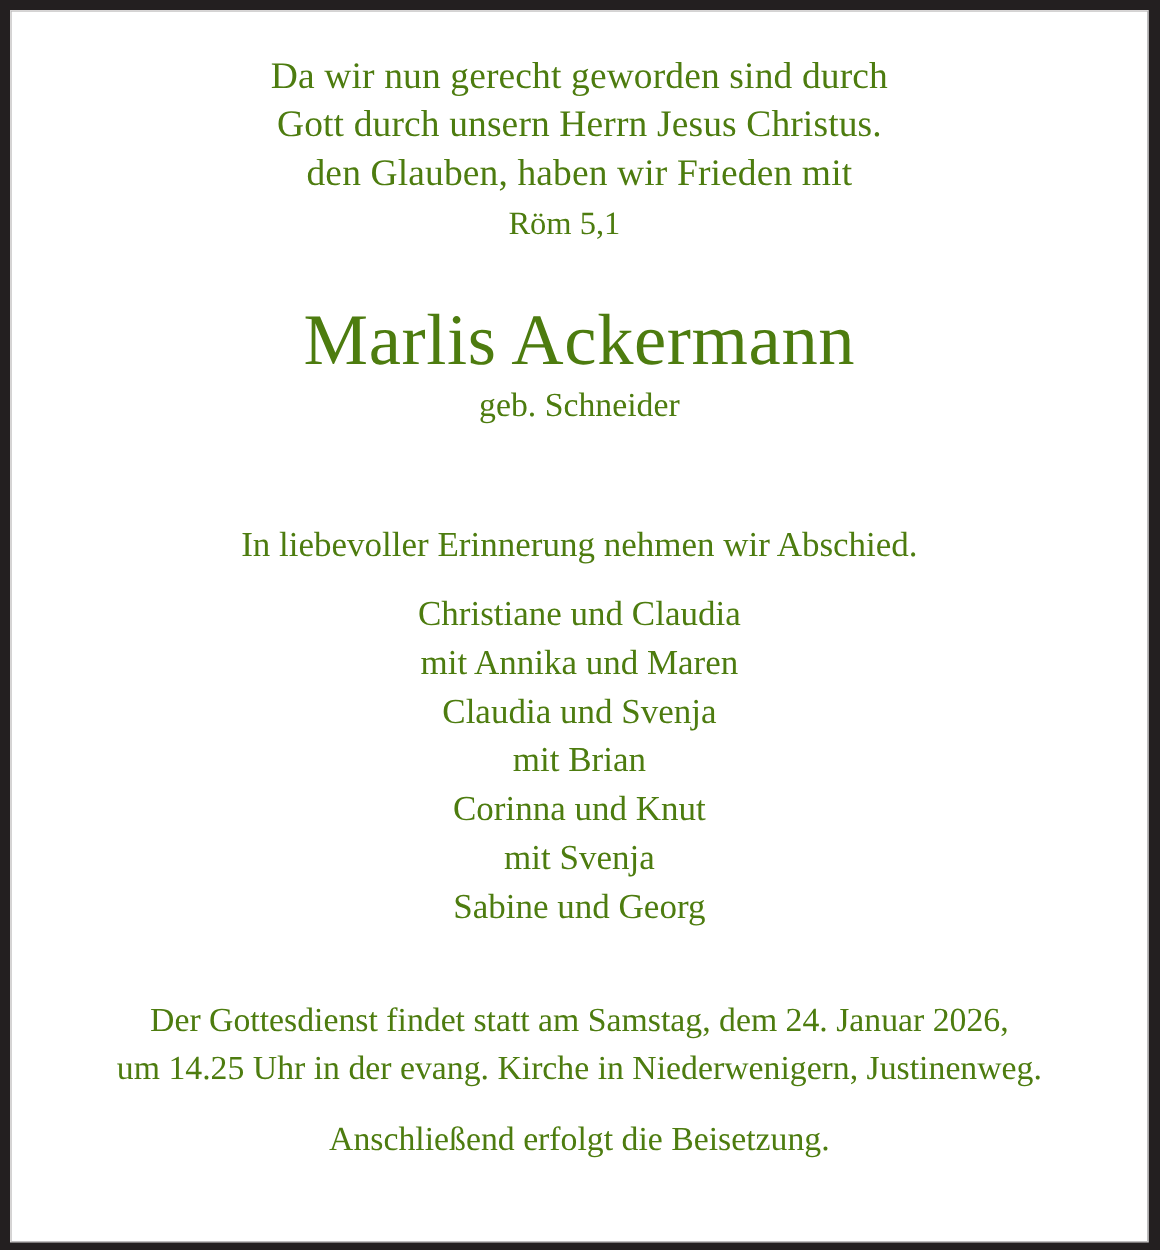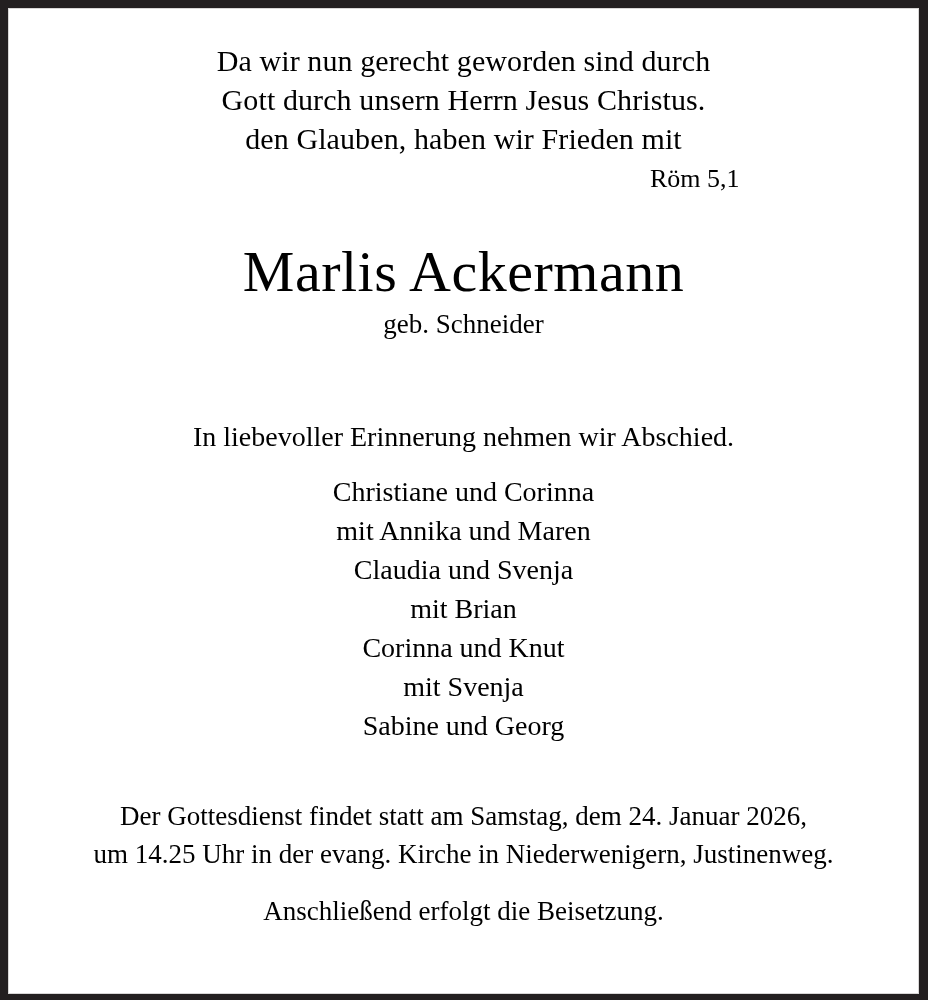--- a/index.html
+++ b/index.html
@@ -33,42 +33,41 @@
     display: flex;
     flex-direction: column;
     align-items: stretch;
   }
 
   .notice-paper {
     box-sizing: border-box;
     width: 100%;
     height: 100%;
     background: #ffffff;
-    color: #000000;
+    color: #4d7c0f;
     padding: 32px 30px 0 30px;
     display: flex;
     flex-direction: column;
   }
 
   
   .verse-block {
     text-align: center;
     margin: 0 auto;
     width: 600px;
   }
   .verse-line {
     font-size: 30px;
     line-height: 39px;
     letter-spacing: 0.1px;
     white-space: nowrap;
   }
   .verse-reference {
     font-size: 26px;
     line-height: 38px;
-    text-align: right;
     padding-right: 24px;
     margin-top: 2px;
   }
 
   
   .identity-block {
     text-align: center;
     margin-top: 42px;
   }
   .deceased-name {
@@ -149,21 +148,21 @@
       </div>
 
       <div class="identity-block">
         <div class="deceased-name">Marlis Ackermann</div>
         <div class="maiden-name">geb. Schneider</div>
       </div>
 
       <div class="mourning-block">
         <div class="mourning-intro">In liebevoller Erinnerung nehmen wir Abschied.</div>
         <div class="survivor-list">
-          <div class="survivor-line">Christiane und Corinna</div>
+          <div class="survivor-line">Christiane und Claudia</div>
           <div class="survivor-line">mit Annika und Maren</div>
           <div class="survivor-line">Claudia und Svenja</div>
           <div class="survivor-line">mit Brian</div>
           <div class="survivor-line">Corinna und Knut</div>
           <div class="survivor-line">mit Svenja</div>
           <div class="survivor-line">Sabine und Georg</div>
         </div>
       </div>
 
       <div class="service-block">

